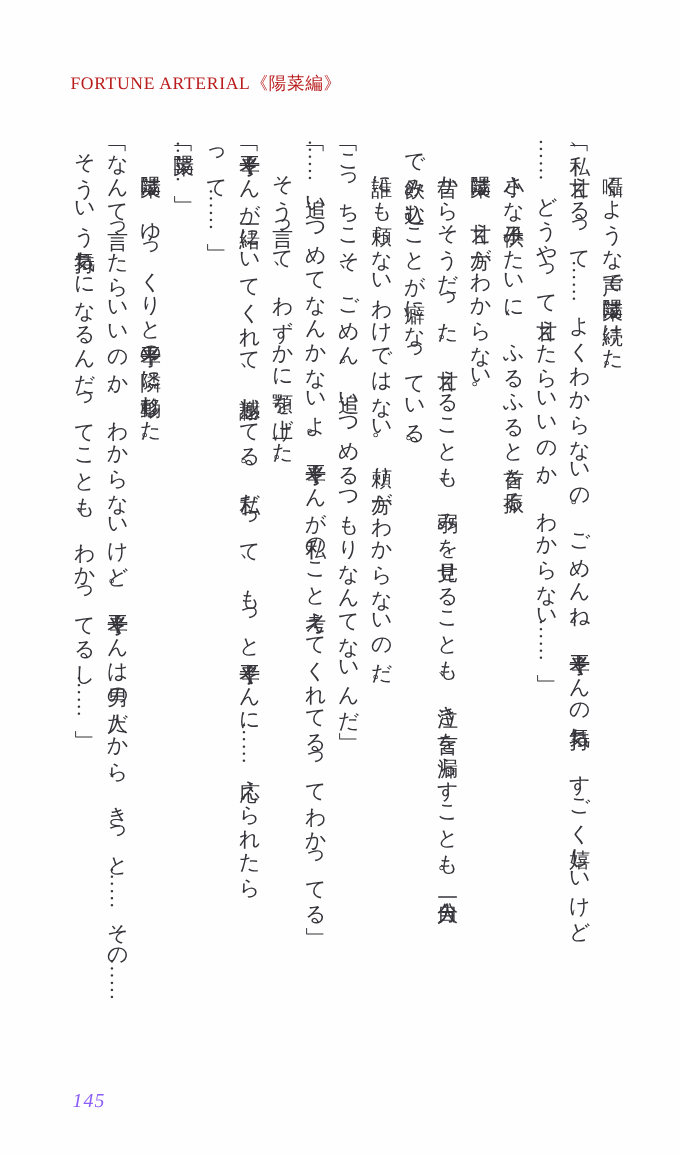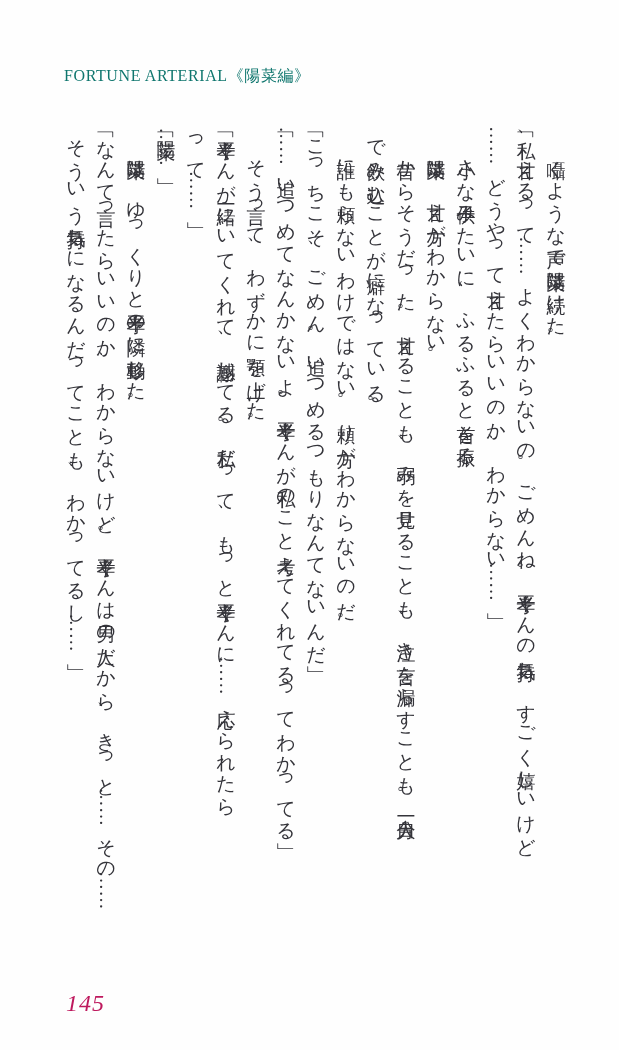--- a/index.html
+++ b/index.html
@@ -14,21 +14,21 @@
     background: #fefefe;
     overflow: hidden;
     font-family: "Liberation Serif", "DejaVu Serif", serif;
   }
   .running-header {
     position: absolute;
     left: 64px;
     top: 66px;
     font-size: 16px;
     letter-spacing: 0.6px;
-    color: #0f766e;
+    color: #b91c1c;
     white-space: nowrap;
   }
   .text-area {
     position: absolute;
     top: 126px;
     right: 48px;
     height: 834px;
     writing-mode: vertical-rl;
     text-orientation: mixed;
     font-size: 19px;
@@ -41,23 +41,23 @@
     padding: 0;
     white-space: nowrap;
   }
   .text-line.indent {
     text-indent: 19.5px;
   }
   .page-number {
     position: absolute;
     left: 66px;
     top: 990px;
-    font-size: 24px;
+    font-size: 18px;
     font-style: italic;
-    color: #be185d;
+    color: #8b5cf6;
     letter-spacing: 1px;
   }
 </style>
 </head>
 <body>
 
 <div class="page">
   <div class="running-header">FORTUNE ARTERIAL《陽菜編》</div>
 
   <div class="text-area" id="text-area">

